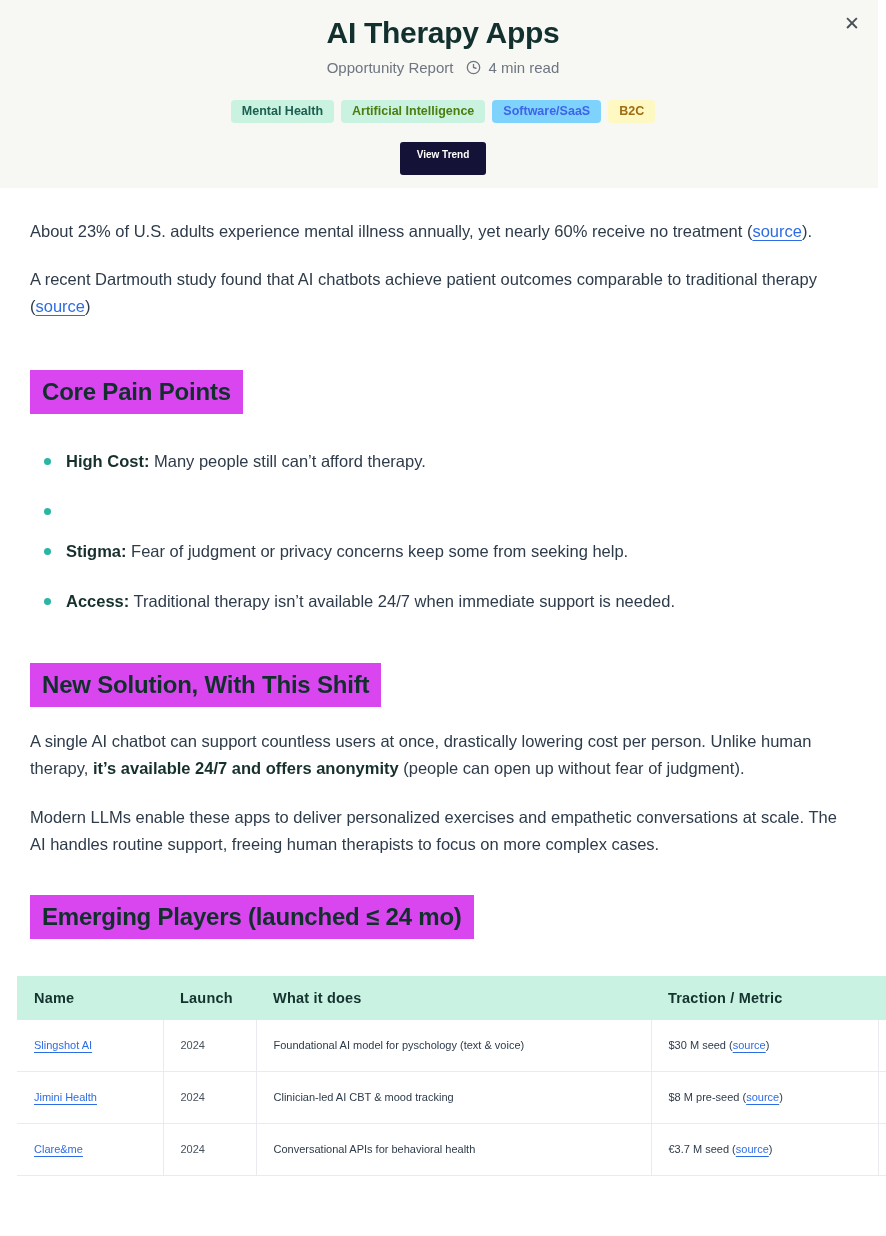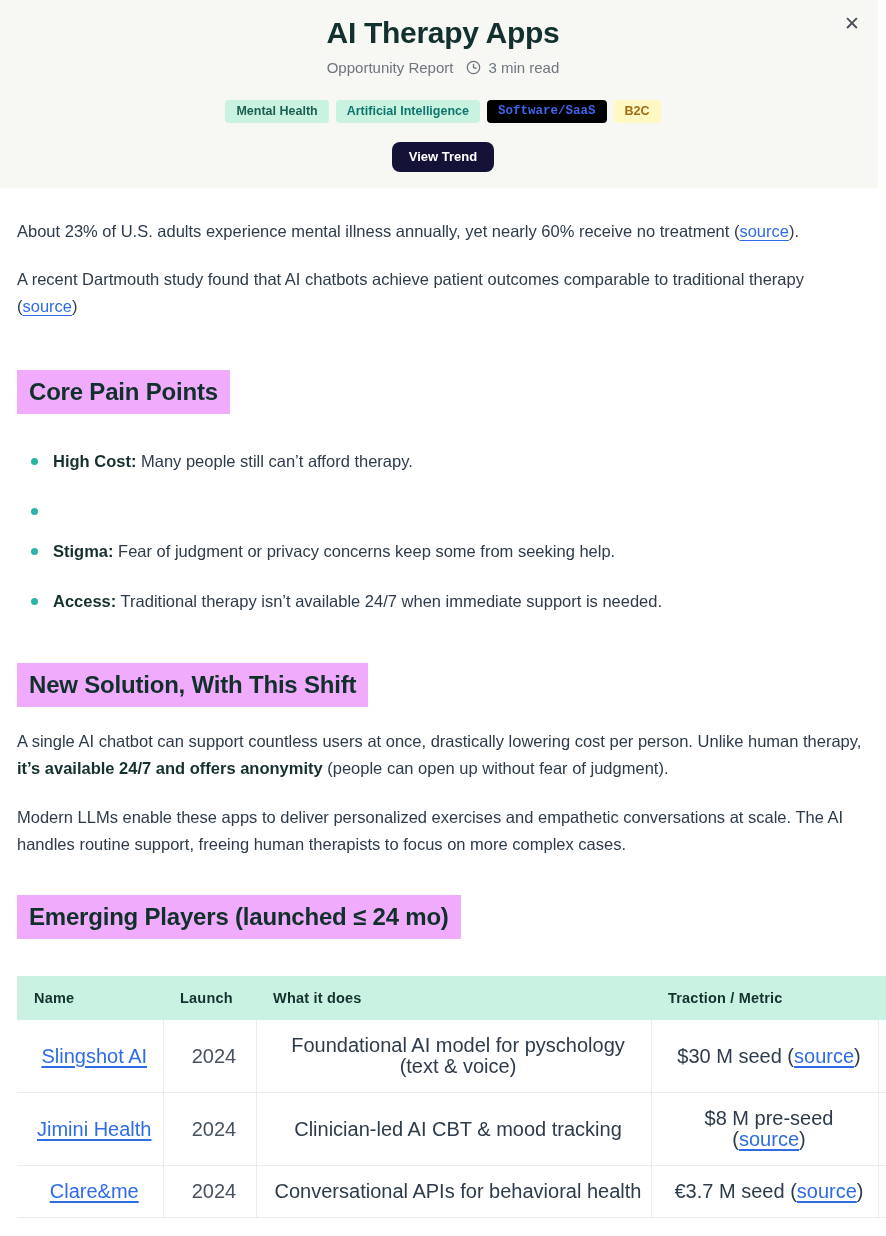--- a/index.html
+++ b/index.html
@@ -13,33 +13,33 @@
   .close-btn { position:absolute; top:12px; right:22px; width:24px; height:24px;
     background:none; border:none; font-size:19px; line-height:24px; color:#4a5058; cursor:pointer; }
   .page-title { padding-top:16px; font-size:30px; font-weight:700; color:#11302e; letter-spacing:-0.3px; }
   .subtitle-row { margin-top:9px; font-size:15px; color:#6f7680;
     display:flex; align-items:center; justify-content:center; gap:7px; }
   .clock-icon { display:inline-block; width:15px; height:15px; margin-left:6px; }
   .tags-row { margin-top:24px; display:flex; justify-content:center; gap:7px; }
   .tag { display:inline-block; padding:4px 11px 5px; border-radius:4px;
     font-size:12.5px; font-weight:700; line-height:14px; }
   .view-trend-btn { margin-top:19px; background:#151238; color:#ffffff; border:none;
-    border-radius:8px; padding:7px 17px 8px; font-size:13px; font-weight:700;
+    border-radius:3px; padding:7px 17px 15px; font-size:10px; font-weight:700;
     font-family:"Liberation Sans", sans-serif; cursor:pointer; }
 
   
-  .content { padding:0 17px; }
+  .content { padding:0 30px; }
   .content p { font-size:16.5px; line-height:27px; color:#2d3b4a; }
   .p-intro-1 { margin-top:30px; }
   .p-intro-2 { margin-top:21px; }
   .p-intro-3 { margin-top:21px; }
   a.src-link { color:#2e6ce5; text-decoration:underline; text-underline-offset:3px; cursor:pointer; }
   .bold-lead { font-weight:700; color:#16302e;text-align:center; }
 
-  .section-h { display:inline-block; background:#f0abfc; color:#11302c;
+  .section-h { display:inline-block; background:#d946ef; color:#11302c;
     font-size:24px; font-weight:700; line-height:29px; padding:7px 12px 8px 12px;
     letter-spacing:-0.2px; }
   .h-pain { margin-top:50px; }
   .h-solution { margin-top:48px; }
   .h-players { margin-top:37px; }
 
   ul.pain-list { list-style:none; margin-top:34px; }
   ul.pain-list li { display:flex; align-items:flex-start; margin-bottom:23px;
     font-size:16.5px; line-height:27px; }
   .bullet-dot { flex:0 0 7px; width:7px; height:7px; border-radius:50%;
@@ -49,48 +49,48 @@
   .p-sol-2 { margin-top:22px; }
 
   
   .table-wrap { margin:37px 0 0 17px; width:869px; overflow:hidden; }
   table { border-collapse:collapse; table-layout:fixed; min-width:995px; }
   col.c-name { width:146px; } col.c-launch { width:93px; }
   col.c-what { width:395px; } col.c-traction { width:227px; } col.c-ghost { width:134px; }
   thead th { background:#c9f2e2; text-align:left; font-size:14.5px; font-weight:700;
     color:#14322e; padding:14px 0 14px 17px; letter-spacing:0.2px; }
   tbody td { border-bottom:1px solid #e9ebef; border-right:1px solid #e9ebef;
-    font-size:20px; line-height:21px; padding:15px 8px 15px 17px; color:#2d3b4a;
-    background:#ffffff;text-align:center; }
+    font-size:11px; line-height:21px; padding:15px 8px 15px 17px; color:#2d3b4a;
+    background:#ffffff; }
   tbody td:last-child { border-right:none; }
   td.launch-cell { color:#47525e; }
   a.name-link { color:#2e6ce5; font-weight:500; text-decoration:underline;
     text-underline-offset:3px; cursor:pointer; }
 </style>
 </head>
 <body>
 
 <header class="header-band">
   <div class="scroll-track"></div>
   <button class="close-btn">✕</button>
   <h1 class="page-title">AI Therapy Apps</h1>
   <div class="subtitle-row">
     <span>Opportunity Report</span>
     <span class="clock-icon">
       <svg viewBox="0 0 16 16" width="15" height="15">
         <circle cx="8" cy="8" r="6.6" fill="none" stroke="#6f7680" stroke-width="1.4"></circle>
         <path d="M8 4.6 V8 L10.6 8.8" fill="none" stroke="#6f7680" stroke-width="1.4" stroke-linecap="round"></path>
       </svg>
     </span>
-    <span>3 min read</span>
+    <span>4 min read</span>
   </div>
   <div class="tags-row">
     <span class="tag" style="background: rgb(201, 243, 224); color: rgb(28, 94, 80);">Mental Health</span>
-    <span class="tag" style="background: rgb(201, 243, 224); color: #0f766e;">Artificial Intelligence</span>
-    <span class="tag" style="background: #000000; color: rgb(63, 99, 233); font-family: Liberation Mono, monospace;">Software/SaaS</span>
+    <span class="tag" style="background: rgb(201, 243, 224); color: #4d7c0f;">Artificial Intelligence</span>
+    <span class="tag" style="background: #7dd3fc; color: rgb(63, 99, 233);">Software/SaaS</span>
     <span class="tag" style="background: #fef9c3; color: rgb(160, 108, 20);">B2C</span>
   </div>
   <button class="view-trend-btn">View Trend</button>
 </header>
 
 <main class="content">
 
   <p class="p-intro-1">
     <span>About 23% of U.S. adults experience mental illness annually, yet nearly 60% receive no treatment (</span><a class="src-link">source</a><span>).</span>
   </p>

